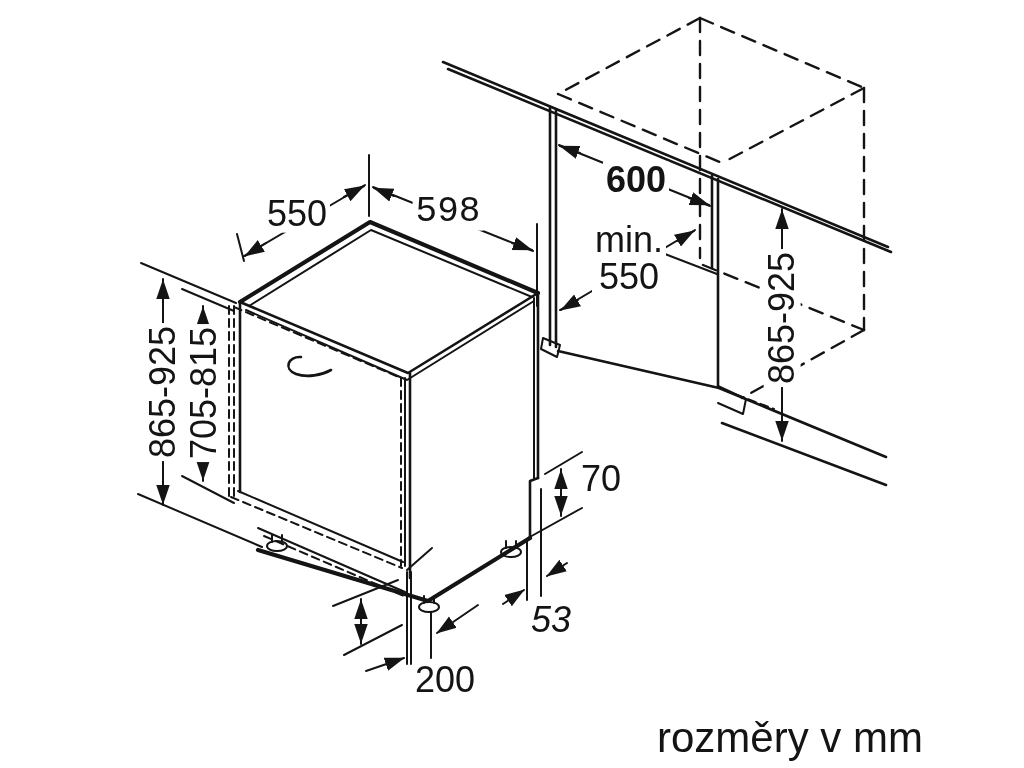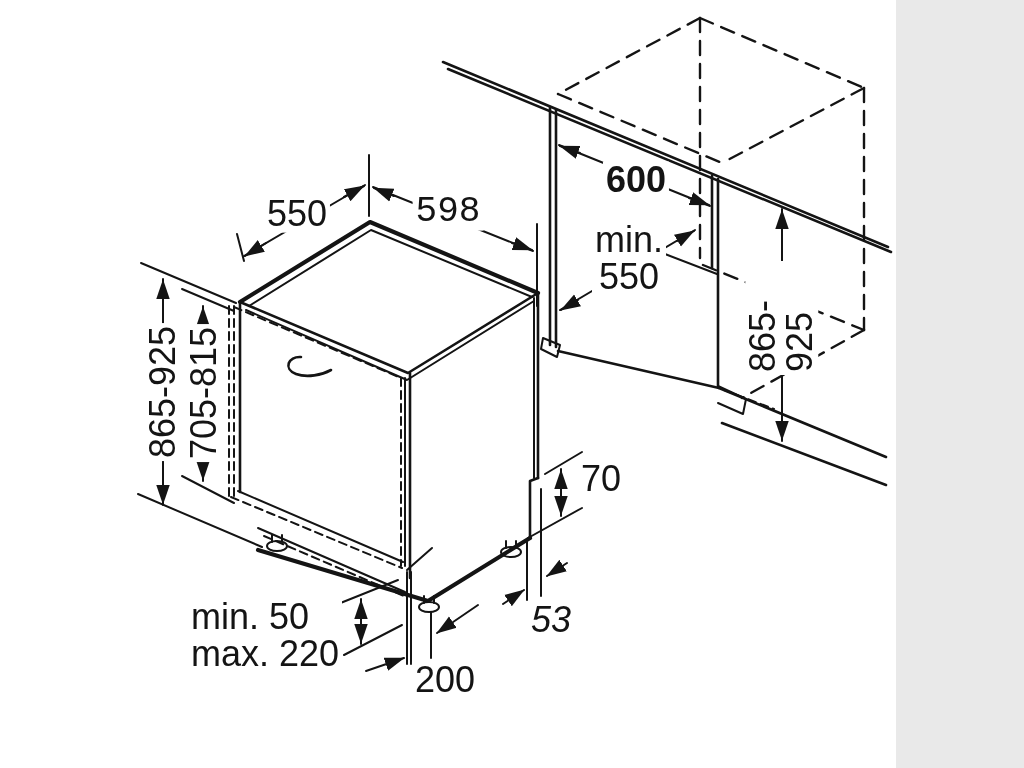--- a/index.html
+++ b/index.html
@@ -1,16 +1,16 @@
 <!DOCTYPE html>
 <html><head>
 <meta charset="utf-8">
 <style>
   html,body{margin:0;padding:0;background:#e9e9e9;}
-  #stage{position:relative;width:896px;height:768px;background:#ffffff;overflow:hidden;
+  #stage{position:relative;width:1024px;height:768px;background:#ffffff;overflow:hidden;
          font-family:"Liberation Sans", sans-serif;}
   #drawing{position:absolute;left:0;top:0;}
   .ln{stroke:#141414;stroke-width:2.6;fill:none;stroke-linecap:round;stroke-linejoin:round;}
   .thick{stroke-width:4.2;}
   .thin{stroke-width:2;}
   .dim{stroke-width:2;}
   .dsh{stroke-dasharray:8 5;stroke-width:2;}
   .dshL{stroke-dasharray:14 9;stroke-width:2.4;}
   .dim-label{position:absolute;font-size:36px;color:#141414;background:#ffffff;
              line-height:1.02;padding:0 3px;white-space:pre-line;
@@ -223,17 +223,16 @@
 550</div>
 
   <div class="dim-label rot" style="left:782px;top:318px;">865-925</div>
 
   <div class="dim-label" style="left:601px;top:479px;">70</div>
 
   <div class="dim-label" style="left:551px;top:620px;font-style:italic;">53</div>
 
   <div class="dim-label" style="left:445px;top:680px;">200</div>
 
-  <div class="dim-label anchored" style="left:188px;top:599px;">min. 50
-max. 220</div>
-
+
+  <div class="caption" style="left:657px;top:714px;">rozměry v mm</div>
 
 </div>
 
 </body></html>

